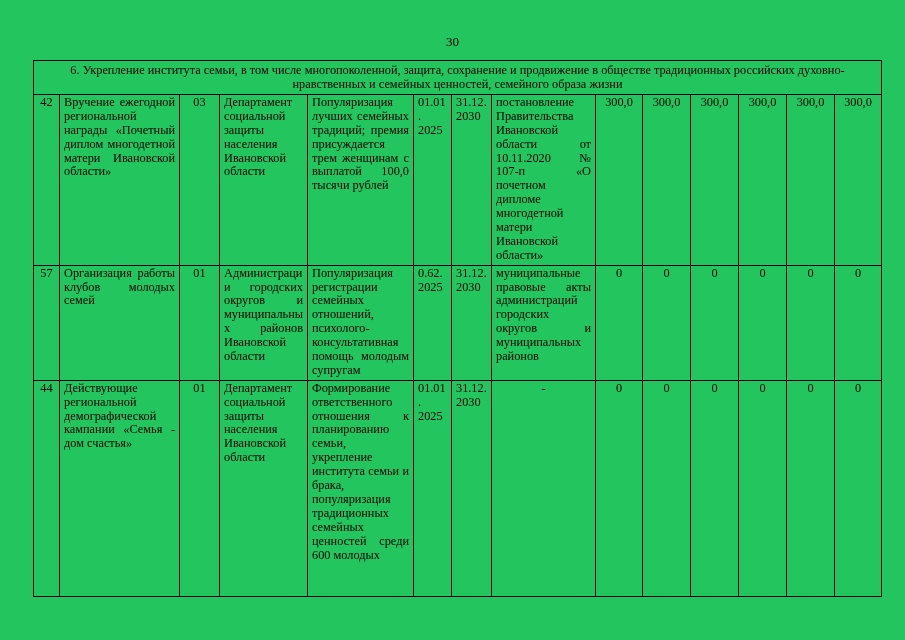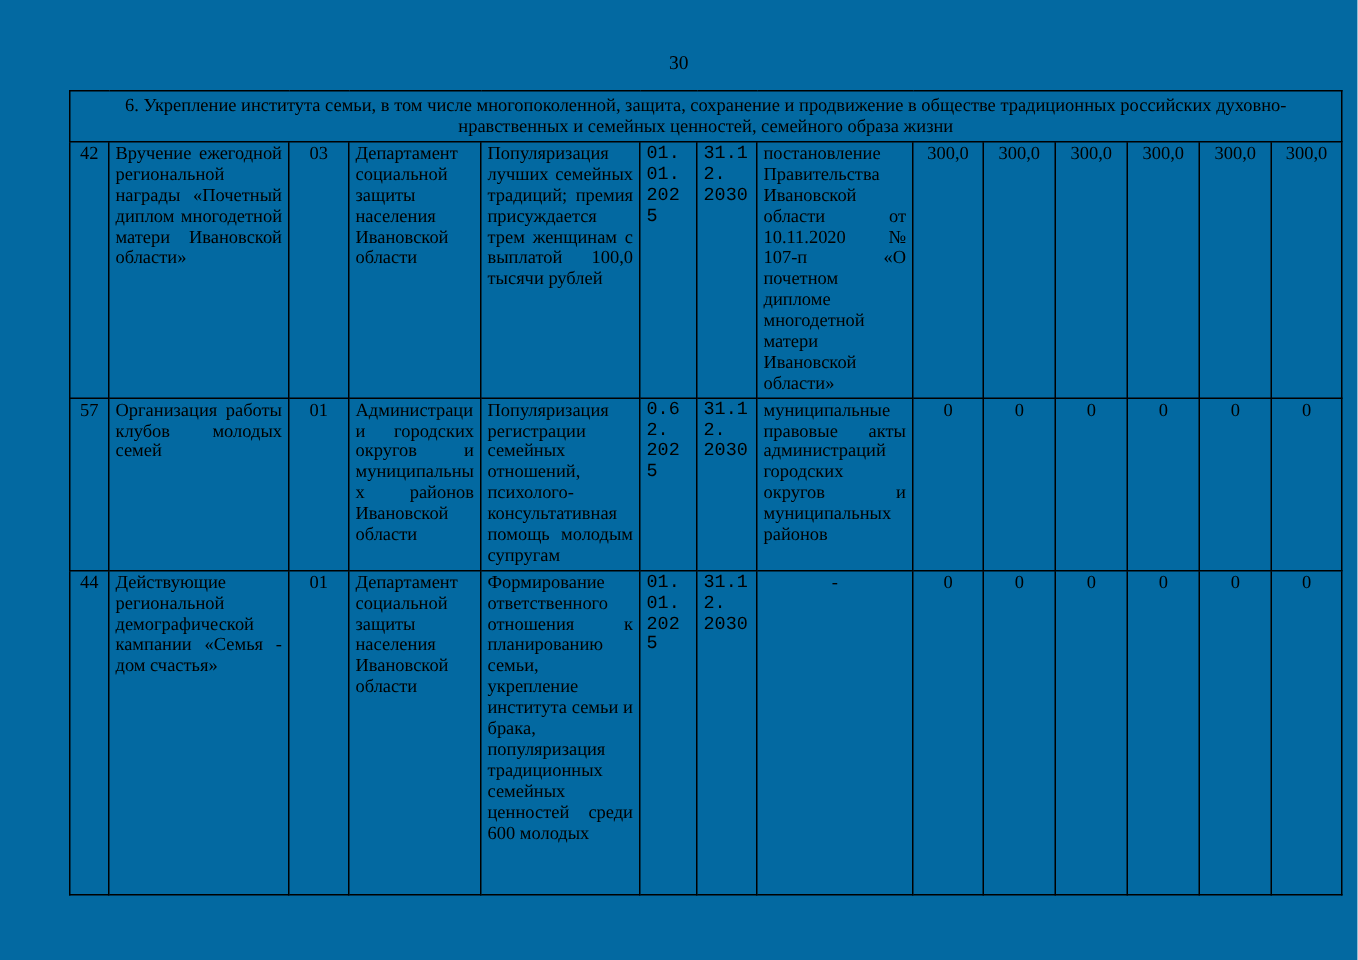--- a/index.html
+++ b/index.html
@@ -6,33 +6,33 @@
     margin: 0;
     padding: 0;
     background: #ffffff;
     color: #000000;
     font-family: "Liberation Serif", "DejaVu Serif", serif;
   }
   .page {
     position: relative;
     width: 905px;
     height: 640px;
-    background: #0369a1;
+    background: #22c55e;
     overflow: hidden;
   }
   .page-number {
     text-align: center;
     font-size: 13px;
     padding-top: 34px;
     padding-bottom: 10px;
   }
   table.doc-table {
     border-collapse: collapse;
     table-layout: fixed;
-    margin-left: 46px;
+    margin-left: 33px;
     width: 847px;
     font-size: 12.3px;
     line-height: 1.13;
   }
   table.doc-table td {
     border: 1px solid #000000;
     vertical-align: top;
     padding: 1px 4px 2px 4px;
     overflow: hidden;
     word-wrap: break-word;
@@ -43,21 +43,21 @@
     padding: 2px 10px;
   }
   tr.r-section { height: 34px; }
   tr.r-sub { height: 20px; }
   tr.r-42 { height: 164px; }
   tr.r-43 { height: 113px; }
   tr.r-44 { height: 216px; }
   td.num { text-align: center; padding-left: 2px; padding-right: 2px; }
   td.code { text-align: center; }
   td.just { text-align: justify; }
-  td.date { text-align: left; padding-left: 3px; padding-right: 2px; font-family: Liberation Mono, monospace; }
+  td.date { text-align: left; padding-left: 3px; padding-right: 2px; }
   td.val { text-align: center; padding-left: 2px; padding-right: 2px; }
   td.center { text-align: center; }
 </style>
 </head>
 <body>
 
 <div class="page">
 
   <div class="page-number">30</div>
 

